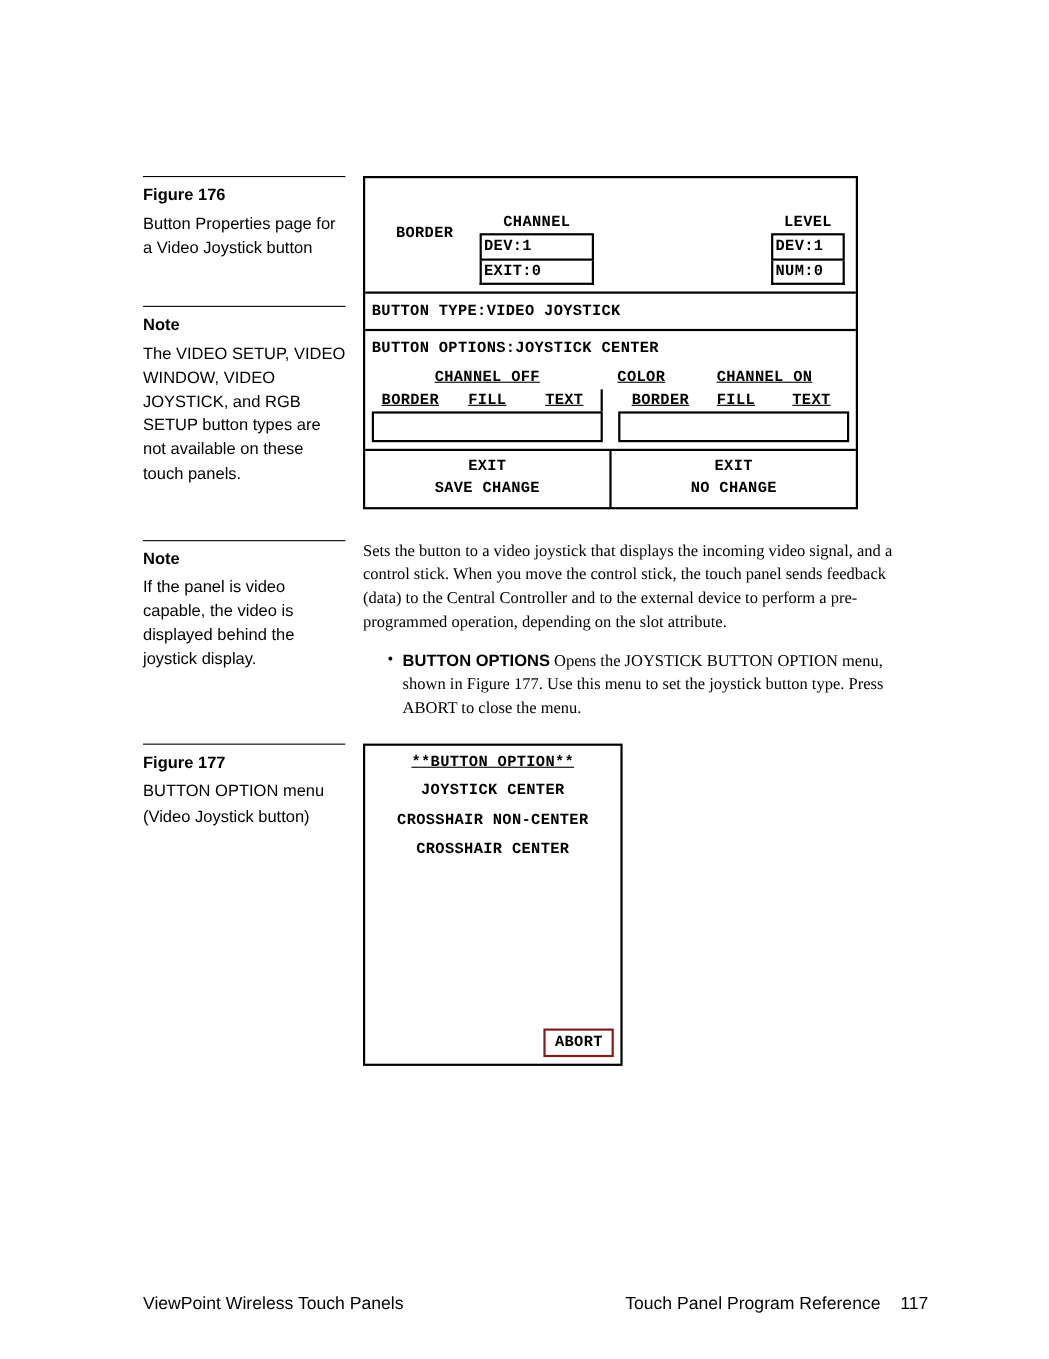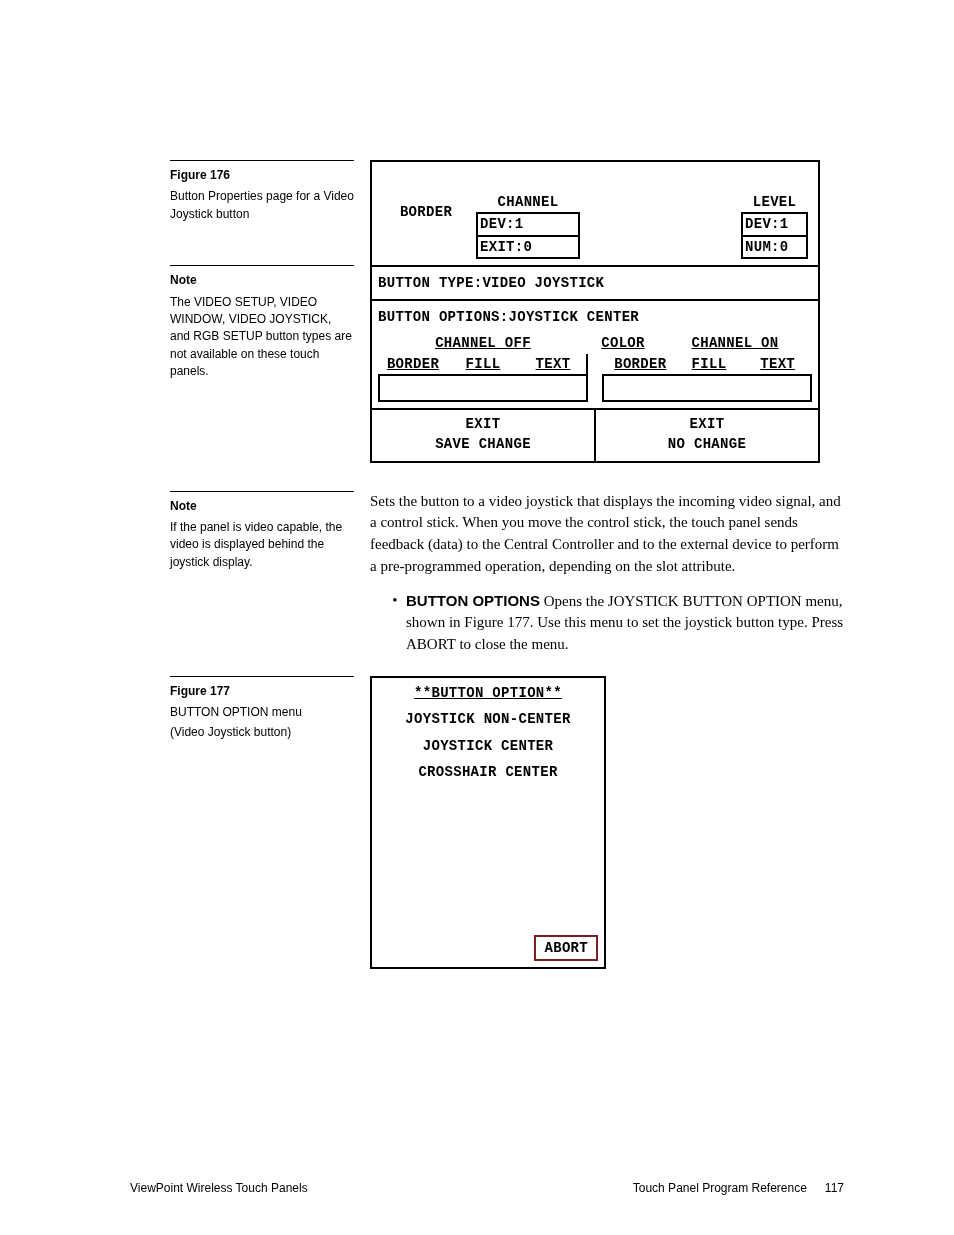--- a/index.html
+++ b/index.html
@@ -17,25 +17,24 @@
     min-height: 1235px;
   }
   .row {
     display: flex;
     align-items: flex-start;
   }
   .sidecol {
     width: 200px;
     flex: 0 0 200px;
     font-family: Arial, Helvetica, sans-serif;
-    font-size: 12px;
+    font-size: 15px;
     line-height: 1.45;
     padding-right: 16px;
     box-sizing: border-box;
-    margin-left: 40px;
   }
   .sidecol .hr {
     border-top: 1px solid #000;
     margin: 0 0 6px 0;
   }
   .sidecol .title {
     font-weight: bold;
     margin-bottom: 4px;
   }
   .sidecol p {
@@ -145,21 +144,21 @@
     display:inline-block;
     border:2px solid #7f1d1d;
     padding: 1px 8px;
   }
 
   .footer {
     position: absolute;
     left: 130px; right: 110px; bottom: 40px;
     display:flex;
     font-family: Arial, Helvetica, sans-serif;
-    font-size: 12px;
+    font-size: 16px;
   }
   .footer .l { flex:1; }
   .footer .r { display:flex; gap:18px; }
 </style>
 </head>
 <body>
 
 <div class="page">
 
   <div class="row">
@@ -250,22 +249,22 @@
   <div class="row">
     <div class="sidecol">
       <div class="hr"></div>
       <div class="title">Figure 177</div>
       <p style="margin-bottom:2px;">BUTTON OPTION menu</p>
       <p>(Video Joystick button)</p>
     </div>
     <div class="maincol">
       <div class="panel p177">
         <div class="opt">**BUTTON OPTION**</div>
-        <div class="opt">JOYSTICK NON-CENTER</div>
         <div class="opt">JOYSTICK CENTER</div>
+        <div class="opt">CROSSHAIR NON-CENTER</div>
         <div class="opt">CROSSHAIR CENTER</div>
         <div class="spacer"></div>
         <div class="abortrow">
           <span class="abortbtn">ABORT</span>
         </div>
       </div>
     </div>
   </div>
 
   <div class="footer">

